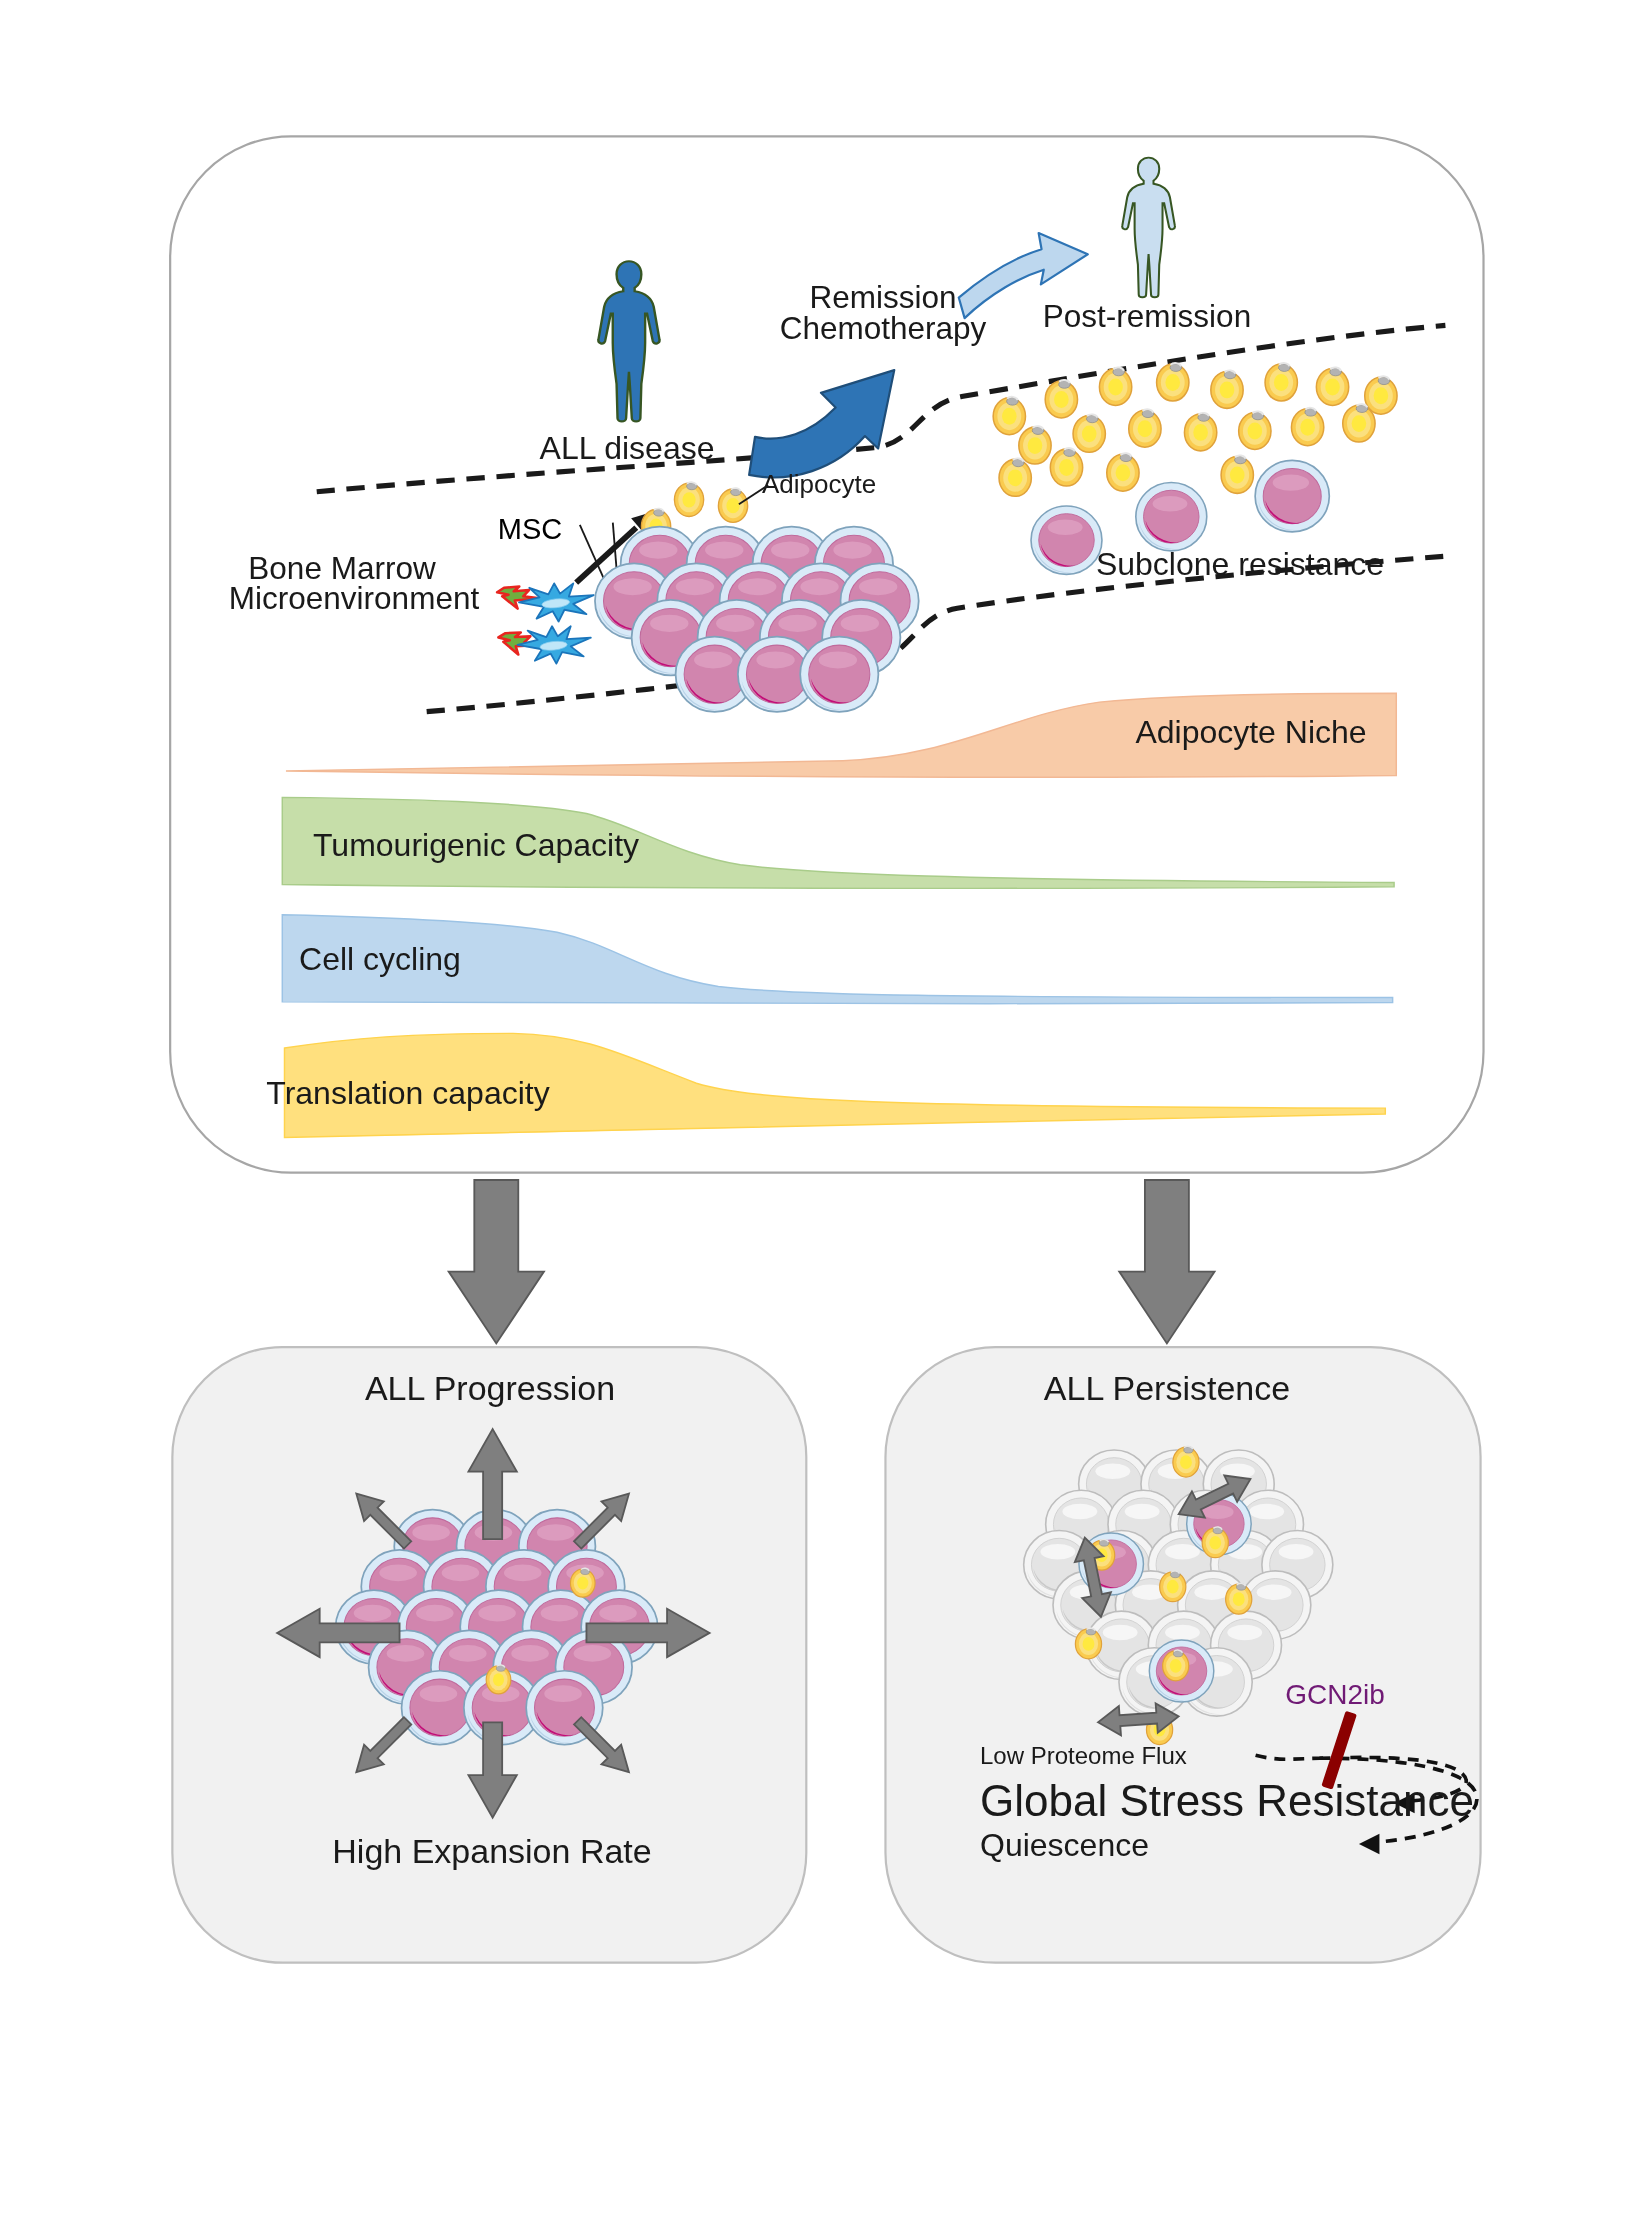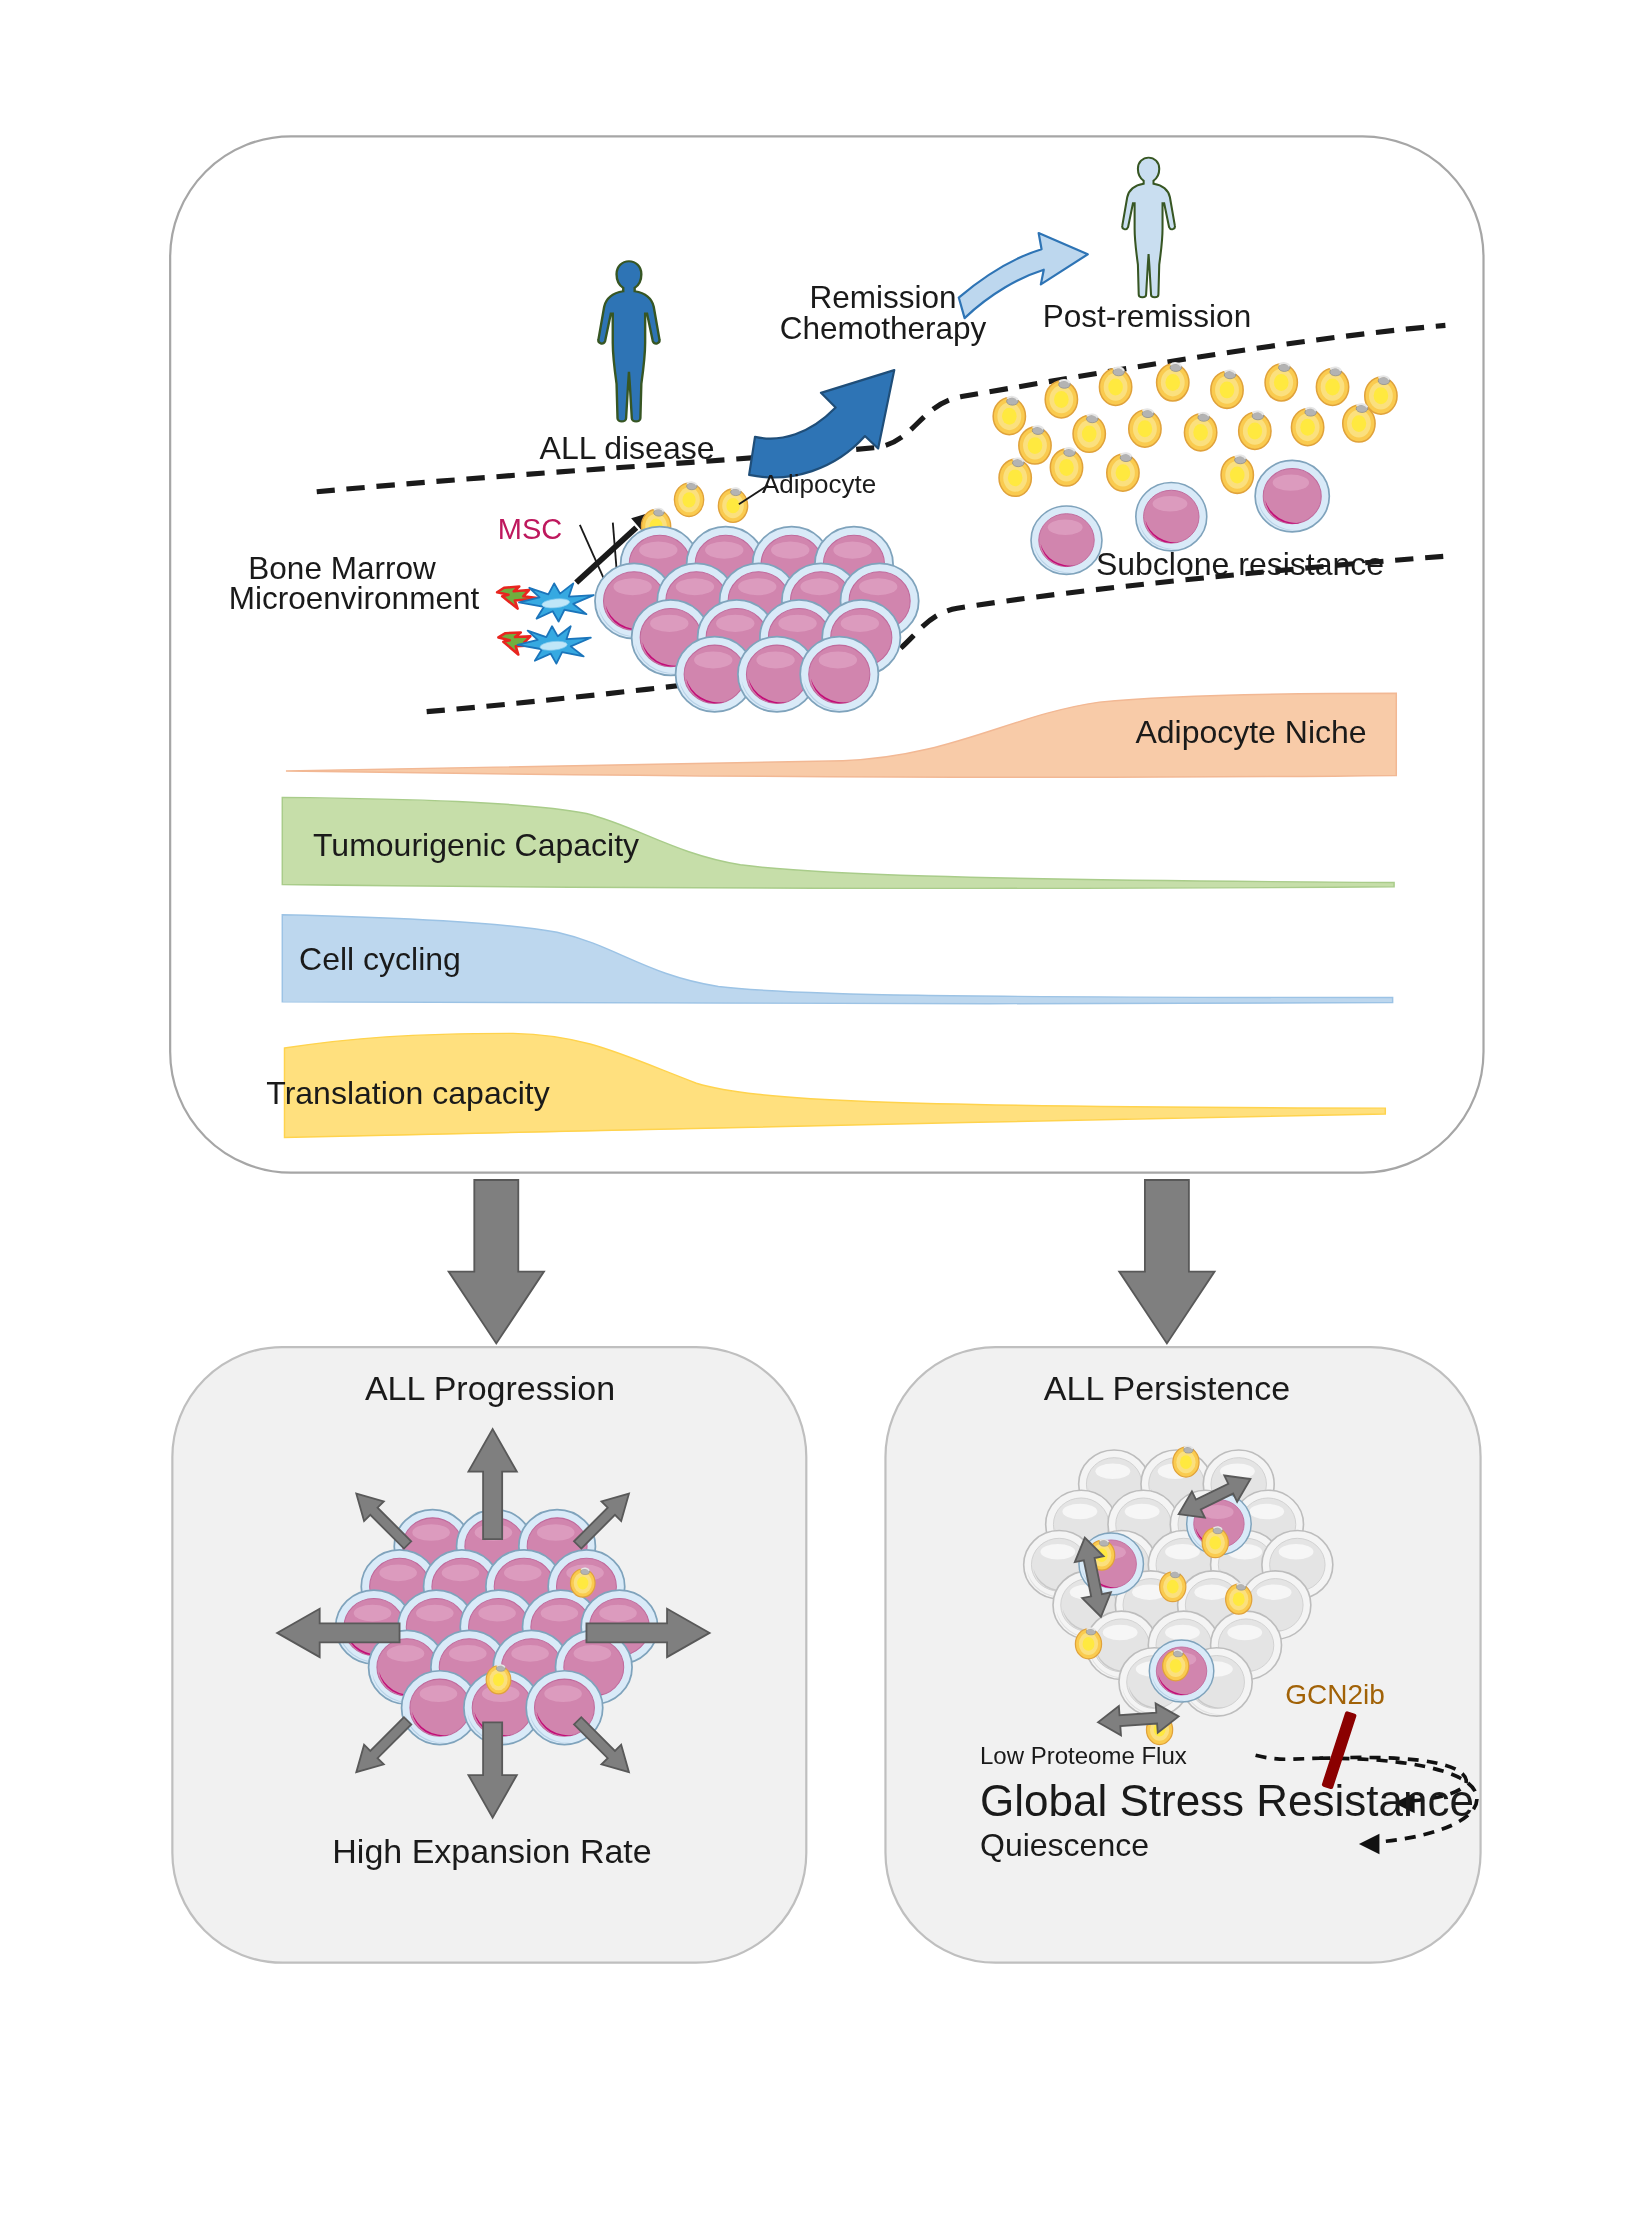--- a/index.html
+++ b/index.html
@@ -2,22 +2,22 @@
 <html style="font-size:11.7px"><head>
 <meta charset="utf-8">
 <style>
   html,body{margin:0;padding:0;background:#fff;}
   .stage{position:relative;width:1650px;height:2239px;background:#fff;overflow:hidden;
          font-family:"Liberation Sans",sans-serif;}
   svg.art{position:absolute;left:0;top:0;}
   .lbl{position:absolute;transform:translate(-50%,-50%);white-space:nowrap;color:#1a1a1a;
        font-family:"Liberation Sans",sans-serif;line-height:1;}
   .lbl.leftal{transform:translate(0,-50%);}
-  .navy{color:#be185d;}
-  .dred{color:#a16207;}
+  .navy{color:#000000;}
+  .dred{color:#701a75;}
 </style>
 </head>
 <body>
 
 <div class="stage">
 <svg class="art" width="1650" height="2239" viewBox="0 0 2251 3055">
   <defs>
     <g id="pinkCell">
       <ellipse rx="55" ry="53" fill="#D9EAF8" stroke="#7FA3BC" stroke-width="2.5"></ellipse>
       <path d="M -50,8 A 51,49 0 0 0 8,50 A 56,54 0 0 1 -50,8 Z" fill="#A9C8DF" opacity="0.7"></path>

